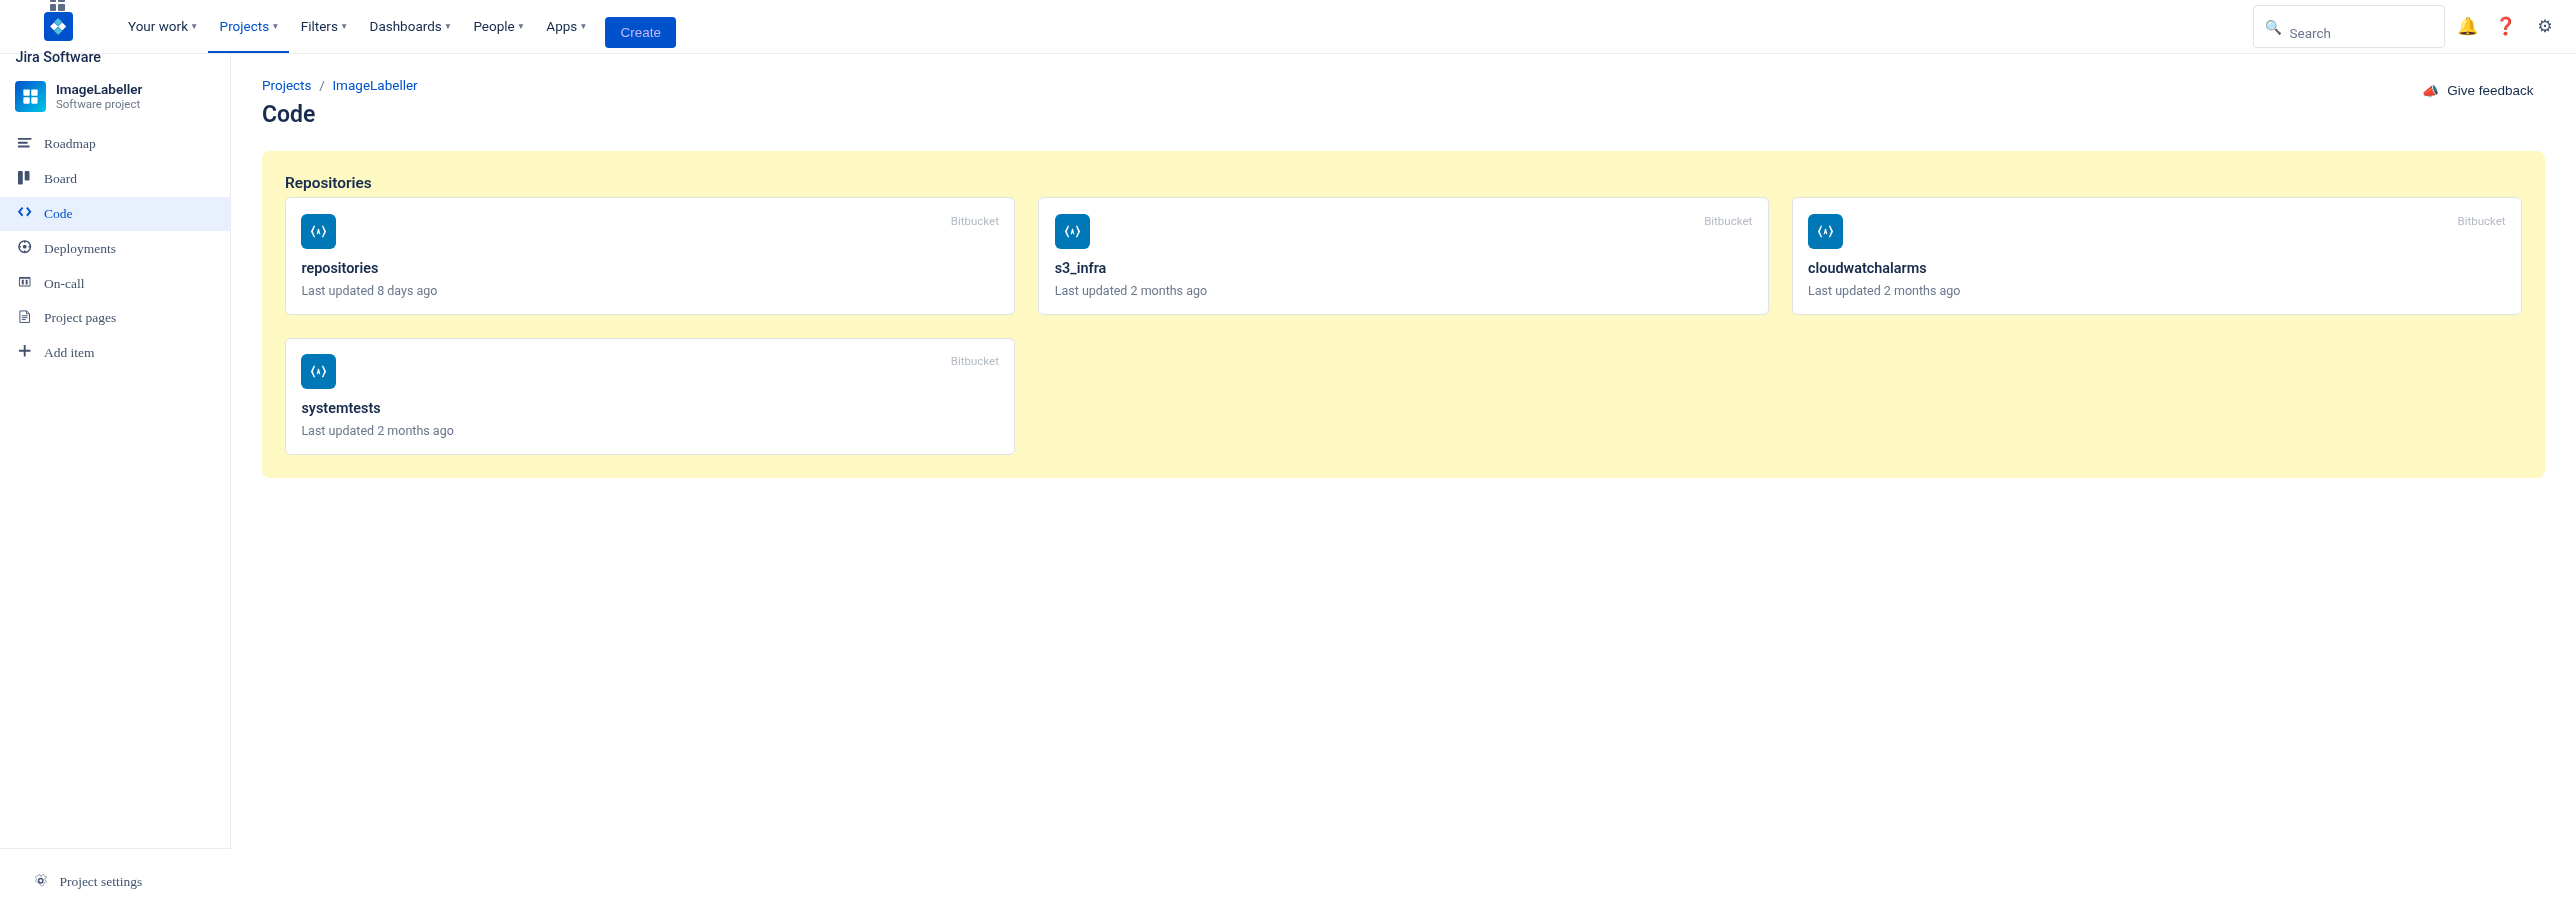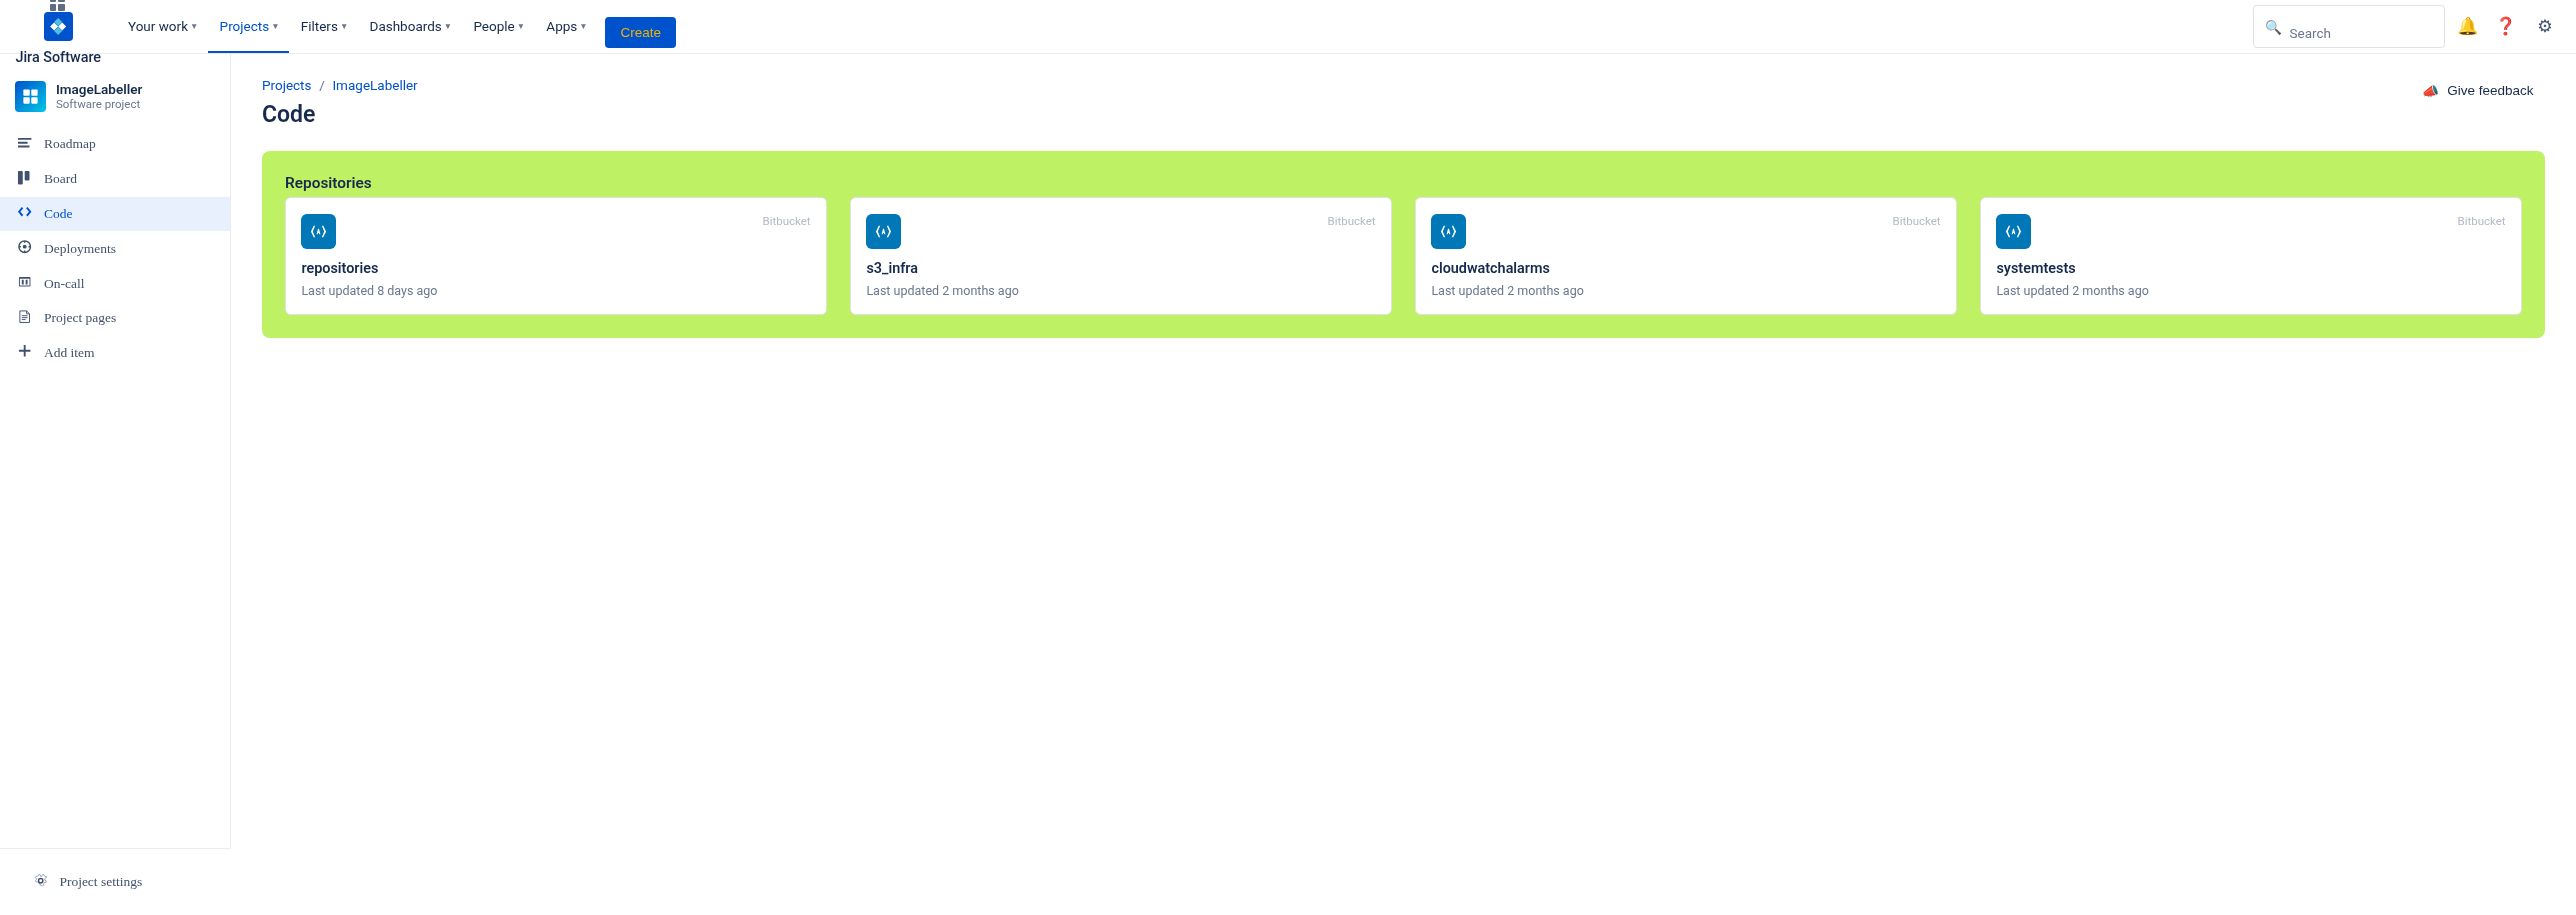--- a/index.html
+++ b/index.html
@@ -38,21 +38,21 @@
       display: flex; align-items: center; gap: 3.8px;
       padding: 0 11.5px; height: 100%;
       font-size: 13.5px; color: #172b4d; cursor: pointer;
       border-bottom: 2.9px solid transparent;
       white-space: nowrap;
       text-align: center;
     }
     .nav-item.active { border-bottom-color: #0052cc; color: #0052cc; }
     .nav-chevron { font-size: 9.6px; color: #6b778c; }
     .create-btn {
-      background: #0052cc; color: #eab308;
+      background: #0052cc; color: #c4b5fd;
       border: none; border-radius: 3.8px;
       padding: 7.7px 15.4px; font-size: 13.5px; font-weight: 500;
       cursor: pointer; white-space: nowrap; margin-left: 7.7px; margin-top: 12px;
     }
     .topnav-right {
       display: flex; align-items: center; gap: 7.7px; margin-left: auto;
     }
     .search-box {
       display: flex; align-items: center;
       border: 1px solid #dfe1e6;
@@ -141,36 +141,36 @@
     }
     .feedback-btn {
       display: flex; align-items: center; gap: 7.7px;
       font-size: 13.5px; color: #172b4d;
       cursor: pointer; padding: 5.8px 11.5px;
       border: none; background: transparent;
     }
 
     
     .repositories-section {
-      background: #bef264;
+      background: #fef9c3;
       border-radius: 7.7px;
       padding: 23px;
       margin-bottom: 31px;
     }
     .repositories-title {
       font-size: 15.4px; font-weight: 600; color: #172b4d;
       margin-bottom: 5.8px;
     }
     .repositories-desc {
       font-size: 13.5px; color: #6b778c;
       margin-bottom: 19px;
     }
     .repo-cards {
       display: grid;
-      grid-template-columns: repeat(4, 1fr);
+      grid-template-columns: repeat(3, 1fr);
       gap: 23px;
     }
     .repo-card {
       background: #fff;
       border-radius: 5.8px;
       border: 1px solid #dfe1e6;
       padding: 15.4px;
       cursor: pointer;
     }
     .repo-card-header {

